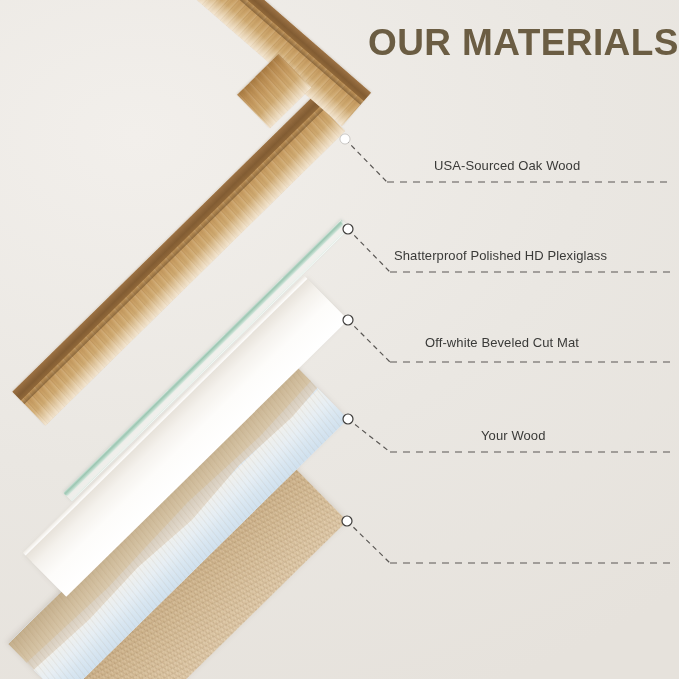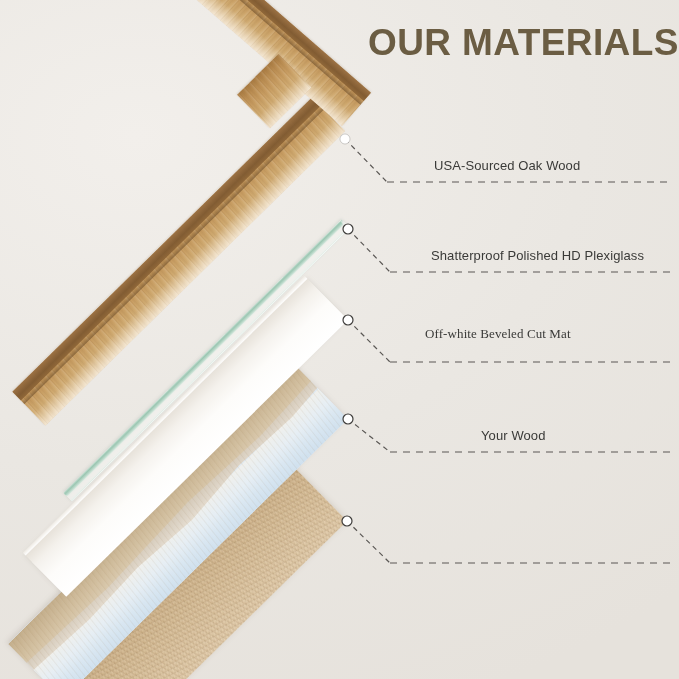--- a/index.html
+++ b/index.html
@@ -294,22 +294,22 @@
           <circle cx="345" cy="139" r="5" fill="#ffffff" stroke="rgba(90,87,84,0.35)" stroke-width="0.8"></circle>
           <circle cx="348" cy="229" r="5" fill="#ffffff" stroke="#3f3d3b" stroke-width="1.2"></circle>
           <circle cx="348" cy="320" r="5" fill="#ffffff" stroke="#3f3d3b" stroke-width="1.2"></circle>
           <circle cx="348" cy="419" r="5" fill="#ffffff" stroke="#3f3d3b" stroke-width="1.2"></circle>
           <circle cx="347" cy="521" r="5" fill="#ffffff" stroke="#3f3d3b" stroke-width="1.2"></circle>
         </g>
     </svg>
 
     <div class="callout-label" style="left:434px; top:158px;">USA-Sourced Oak Wood</div>
 
-    <div class="callout-label" style="left:394px; top:248px;margin-left:37px;">Shatterproof Polished HD Plexiglass</div>
-
-    <div class="callout-label" style="left:425px; top:326px;font-family:Liberation Serif, serif;">Off-white Beveled Cut Mat</div>
+    <div class="callout-label" style="left:394px; top:248px;">Shatterproof Polished HD Plexiglass</div>
+
+    <div class="callout-label" style="left:425px; top:335px;">Off-white Beveled Cut Mat</div>
 
     <div class="callout-label" style="left:481px; top:428px;">Your Wood</div>
 
 
   </div>
 
 </div>
 
 </body></html>

